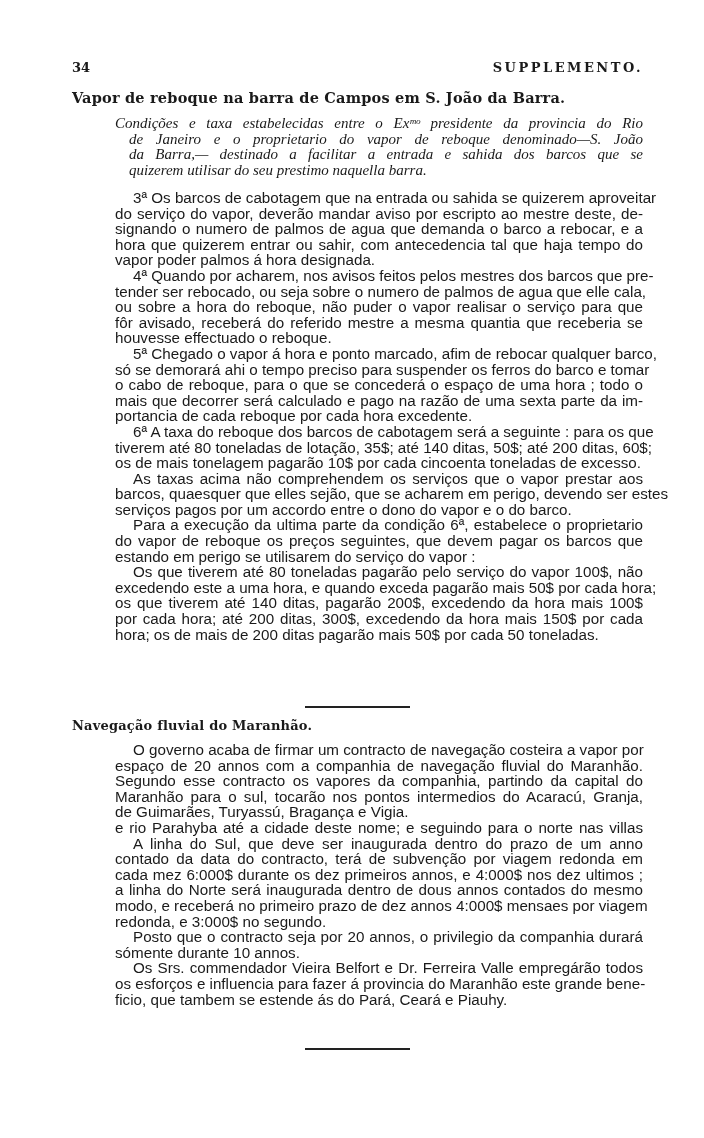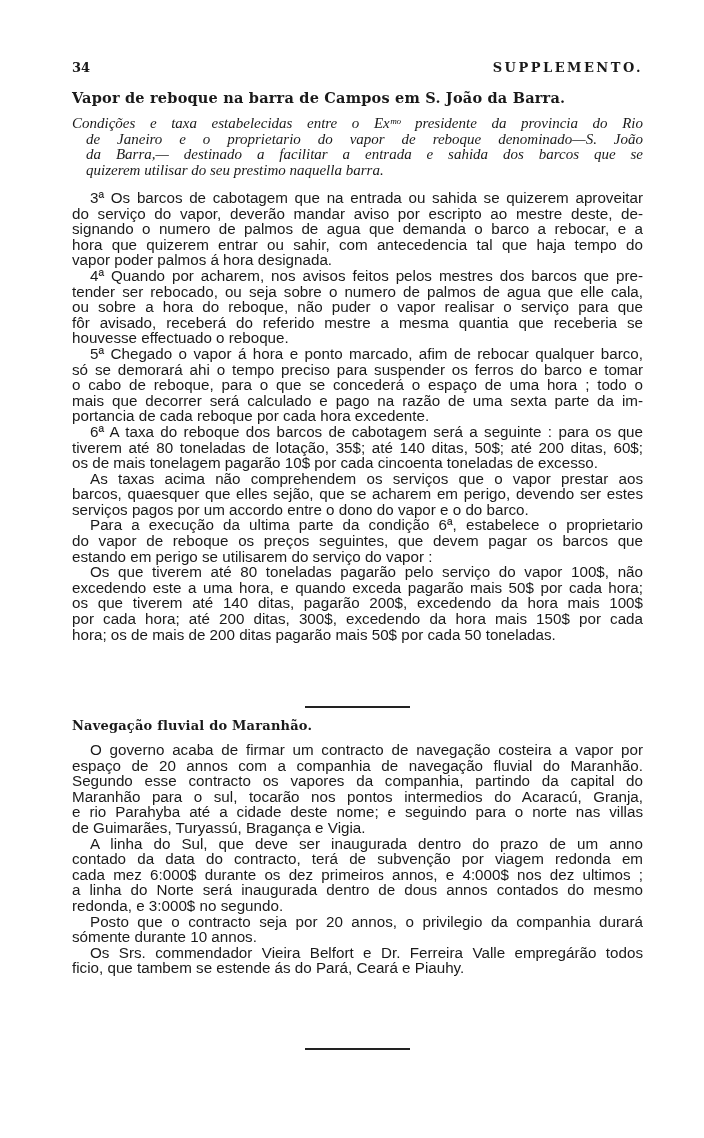--- a/index.html
+++ b/index.html
@@ -5,21 +5,21 @@
   html, body { margin: 0; padding: 0; background: #ffffff; }
   body { width: 704px; height: 1138px; position: relative; overflow: hidden; color: #1a1a1a; }
   .page { position: absolute; left: 0; top: 0; width: 704px; height: 1138px; }
   .header { position: absolute; top: 60px; left: 72px; width: 571px; height: 20px; }
   .page-num { position: absolute; left: 0; top: 0; font-family: "DejaVu Serif", serif; font-weight: bold; font-size: 13px; }
   .running-head { position: absolute; left: 0; right: 0; top: 0; text-align: right; font-family: "DejaVu Serif", serif; font-weight: bold; font-size: 13px; letter-spacing: 2.5px; }
   .title { position: absolute; left: 72px; width: 571px; font-family: "DejaVu Serif", serif; font-weight: bold; font-size: 14.5px; letter-spacing: 0.2px; }
   .title1 { top: 89px; }
   .title2 { top: 718px; font-size: 13px; }
   .lines { position: absolute; left: 72px; width: 571px; font-family: Liberation Sans, sans-serif; font-size: 15.2px; }
-  .line { height: 15.6px; line-height: 15.6px; white-space: nowrap; text-align: justify; text-align-last: justify; }
+  .line { height: 15.6px; line-height: 15.6px; white-space: nowrap; text-align: justify; text-align-last: justify; margin-left: 43px; }
   .line.last { text-align-last: left; }
   .line.indent { padding-left: 18px; }
   .line.subindent { padding-left: 14px; }
   .italic { font-style: italic; font-family: "Liberation Serif", serif; font-size: 15px; }
   .rule { position: absolute; height: 2px; background: #222; }
   .rule1 { left: 305px; width: 105px; top: 706px; }
   .rule2 { left: 305px; width: 105px; top: 1048px; }
 </style>
 </head>
 <body>
@@ -81,30 +81,32 @@
 
   <div class="rule rule1"></div>
 
   <div class="title title2">Navegação fluvial do Maranhão.</div>
 
   <div class="lines" style="top:742px;">
     <div class="line indent">O governo acaba de firmar um contracto de navegação costeira a vapor por</div>
     <div class="line">espaço de 20 annos com a companhia de navegação fluvial do Maranhão.</div>
     <div class="line">Segundo esse contracto os vapores da companhia, partindo da capital do</div>
     <div class="line">Maranhão para o sul, tocarão nos pontos intermedios do Acaracú, Granja,</div>
+    <div class="line last">de Guimarães, Turyassú, Bragança e Vigia.</div>
     <div class="line">e rio Parahyba até a cidade deste nome; e seguindo para o norte nas villas</div>
-    <div class="line last">de Guimarães, Turyassú, Bragança e Vigia.</div>
 
     <div class="line indent">A linha do Sul, que deve ser inaugurada dentro do prazo de um anno</div>
     <div class="line">contado da data do contracto, terá de subvenção por viagem redonda em</div>
     <div class="line">cada mez 6:000$ durante os dez primeiros annos, e 4:000$ nos dez ultimos ;</div>
     <div class="line">a linha do Norte será inaugurada dentro de dous annos contados do mesmo</div>
+    <div class="line">modo, e receberá no primeiro prazo de dez annos 4:000$ mensaes por viagem</div>
     <div class="line last">redonda, e 3:000$ no segundo.</div>
 
     <div class="line indent">Posto que o contracto seja por 20 annos, o privilegio da companhia durará</div>
     <div class="line last">sómente durante 10 annos.</div>
 
     <div class="line indent">Os Srs. commendador Vieira Belfort e Dr. Ferreira Valle empregárão todos</div>
+    <div class="line">os esforços e influencia para fazer á provincia do Maranhão este grande bene-</div>
     <div class="line last">ficio, que tambem se estende ás do Pará, Ceará e Piauhy.</div>
   </div>
 
   <div class="rule rule2"></div>
 </div>
 
 </body></html>

